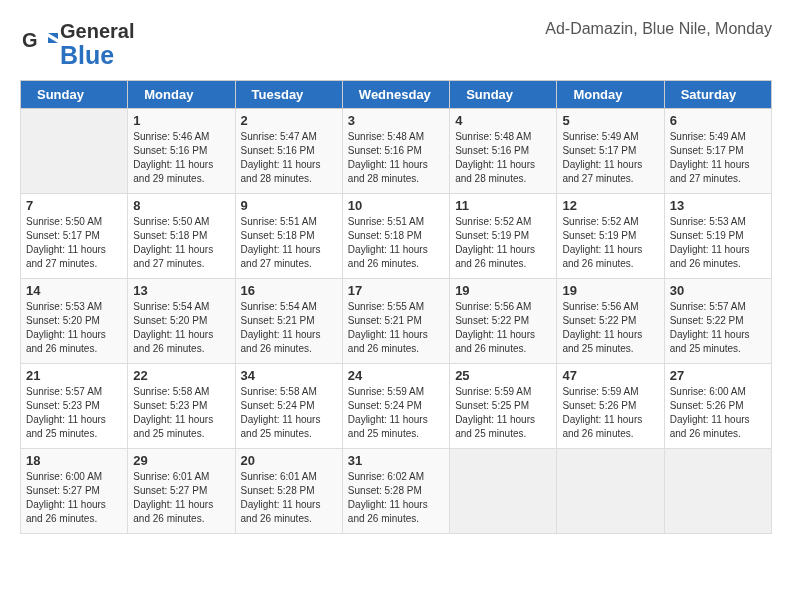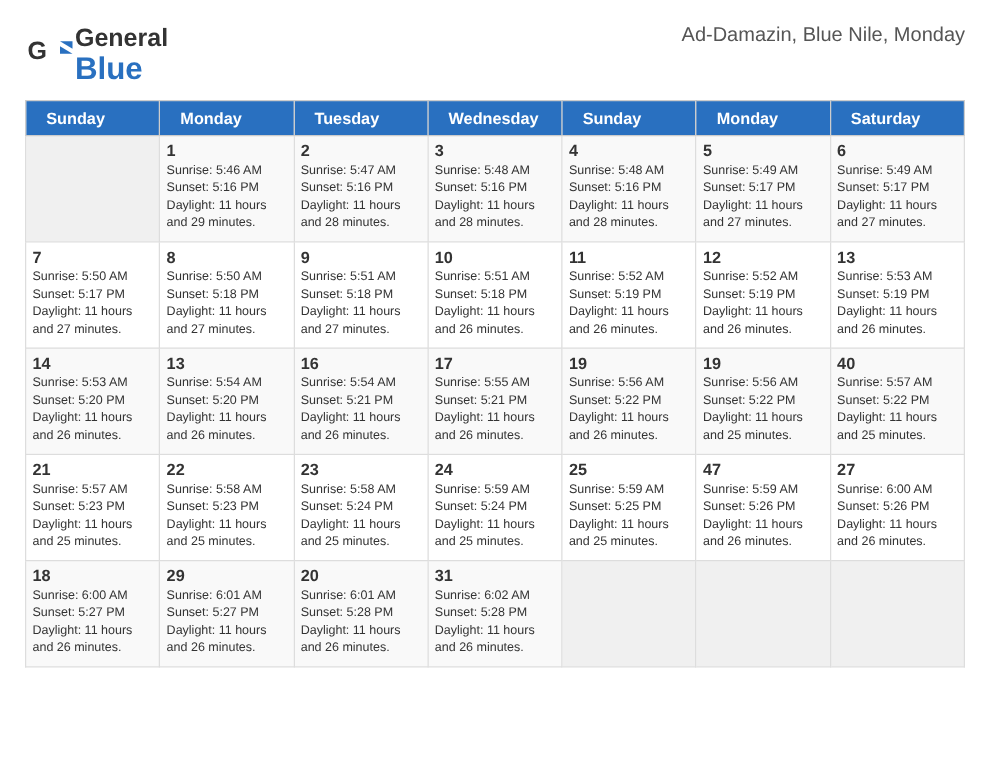--- a/index.html
+++ b/index.html
@@ -246,21 +246,21 @@
           <div class="day-info">and 26 minutes.</div>
         </td>
         <td>
           <span class="day-num">19</span>
           <div class="day-info">Sunrise: 5:56 AM</div>
           <div class="day-info">Sunset: 5:22 PM</div>
           <div class="day-info">Daylight: 11 hours</div>
           <div class="day-info">and 25 minutes.</div>
         </td>
         <td>
-          <span class="day-num">40</span>
+          <span class="day-num">30</span>
           <div class="day-info">Sunrise: 5:57 AM</div>
           <div class="day-info">Sunset: 5:22 PM</div>
           <div class="day-info">Daylight: 11 hours</div>
           <div class="day-info">and 25 minutes.</div>
         </td>
       </tr>
       <tr>
         <td>
           <span class="day-num">21</span>
           <div class="day-info">Sunrise: 5:57 AM</div>
@@ -269,21 +269,21 @@
           <div class="day-info">and 25 minutes.</div>
         </td>
         <td>
           <span class="day-num">22</span>
           <div class="day-info">Sunrise: 5:58 AM</div>
           <div class="day-info">Sunset: 5:23 PM</div>
           <div class="day-info">Daylight: 11 hours</div>
           <div class="day-info">and 25 minutes.</div>
         </td>
         <td>
-          <span class="day-num">23</span>
+          <span class="day-num">34</span>
           <div class="day-info">Sunrise: 5:58 AM</div>
           <div class="day-info">Sunset: 5:24 PM</div>
           <div class="day-info">Daylight: 11 hours</div>
           <div class="day-info">and 25 minutes.</div>
         </td>
         <td>
           <span class="day-num">24</span>
           <div class="day-info">Sunrise: 5:59 AM</div>
           <div class="day-info">Sunset: 5:24 PM</div>
           <div class="day-info">Daylight: 11 hours</div>

